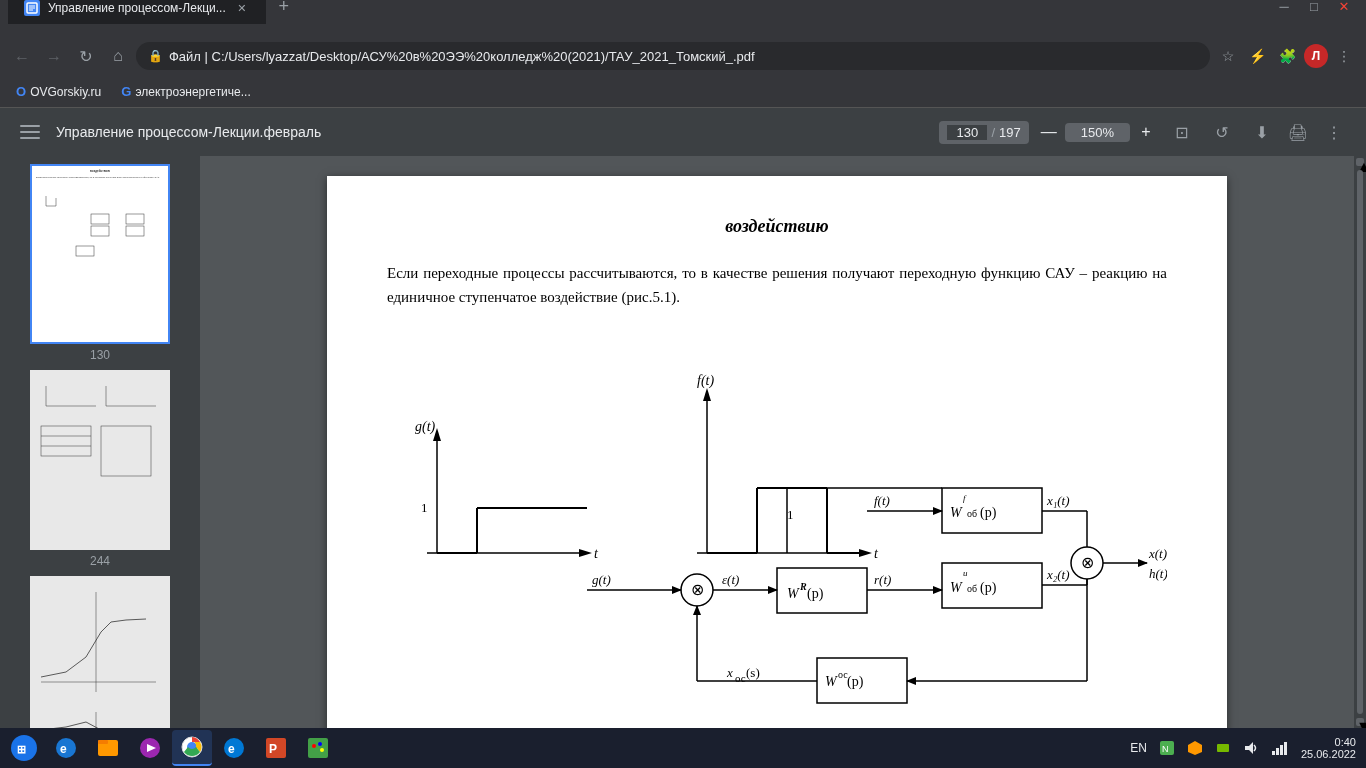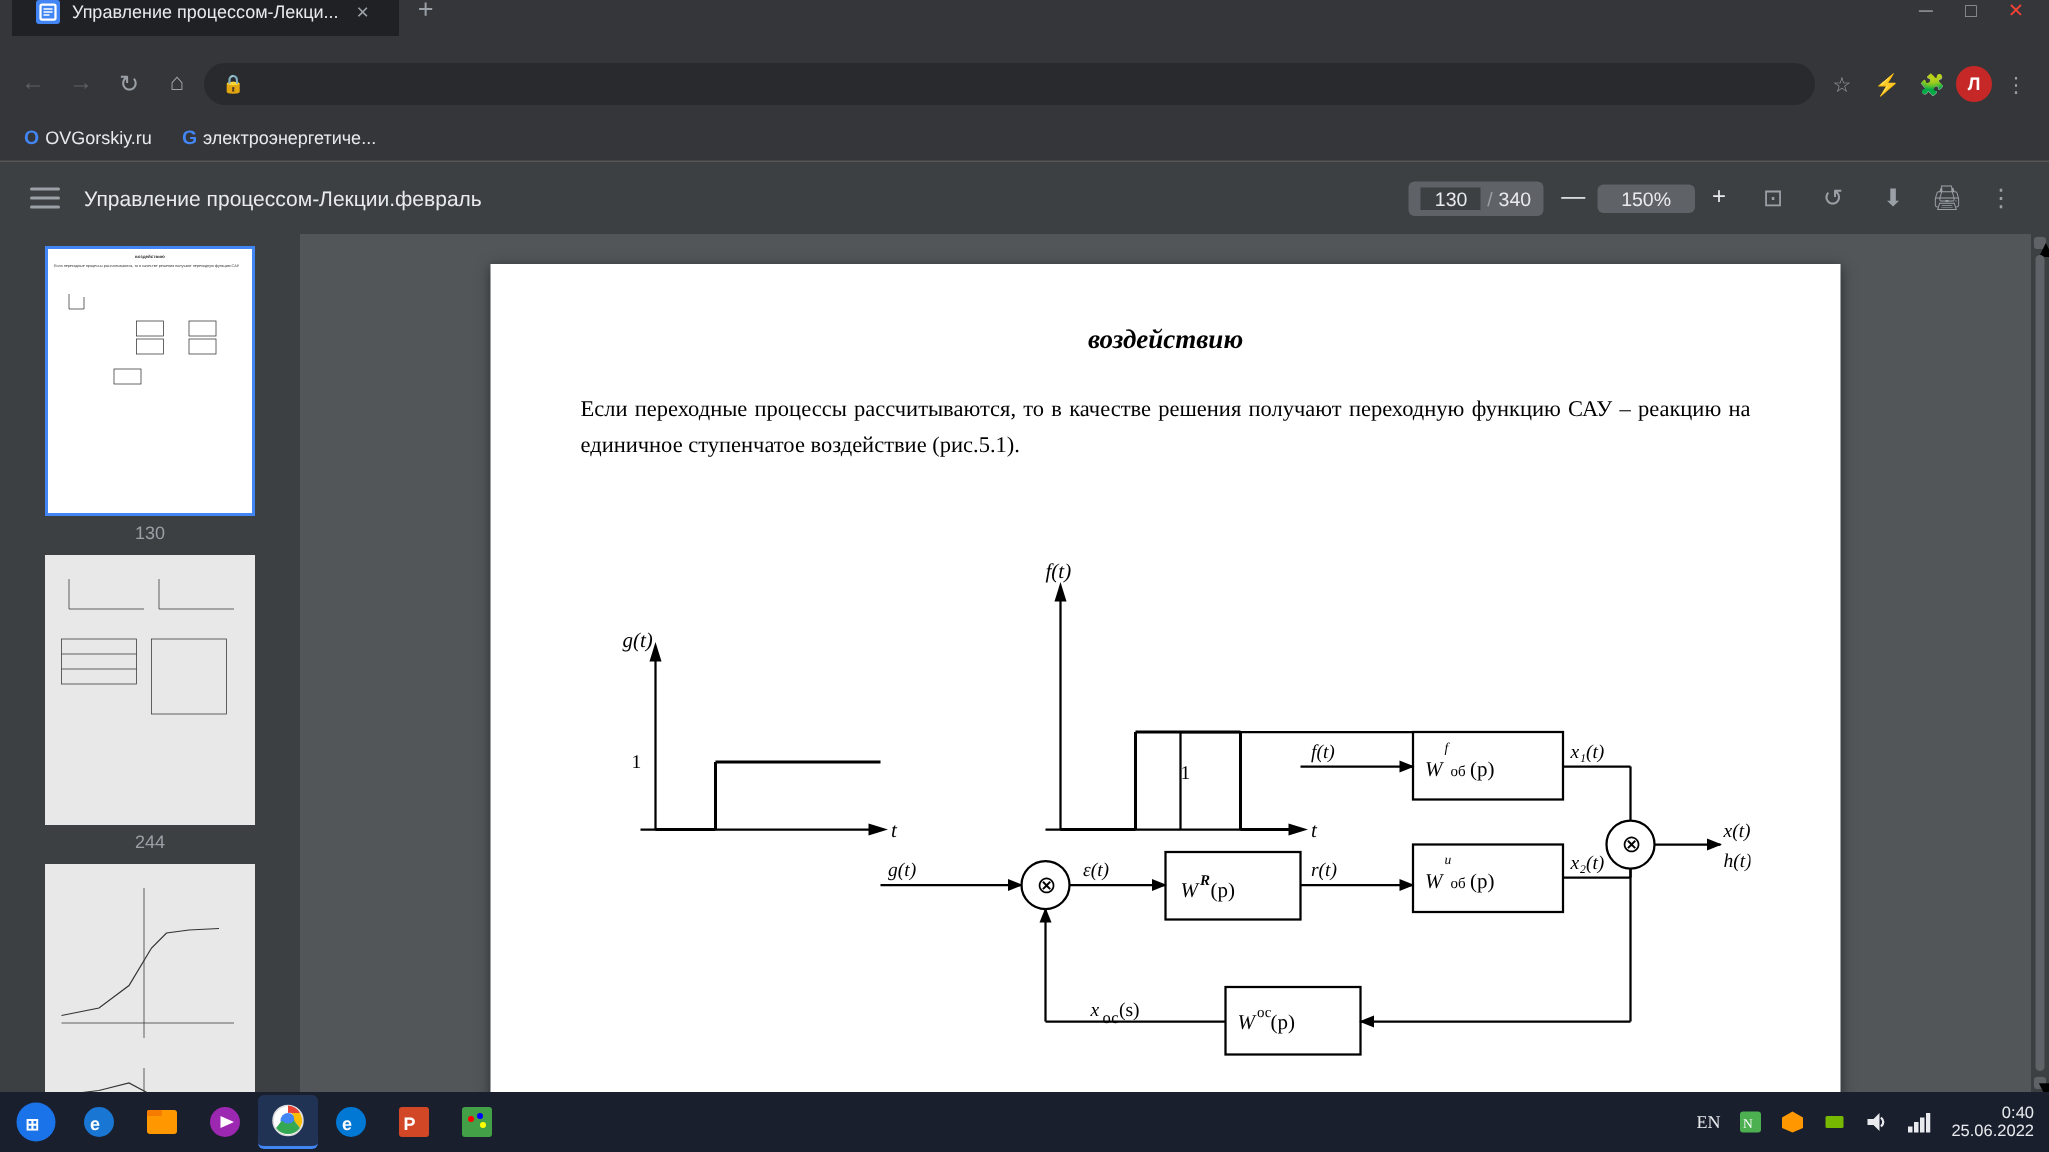--- a/index.html
+++ b/index.html
@@ -190,21 +190,21 @@
       display: flex;
       align-items: center;
       padding: 0 4px;
       gap: 2px;
       flex-shrink: 0;
     }
     .taskbar-start { width: 40px; height: 36px; display: flex; align-items: center; justify-content: center; cursor: pointer; }
     .taskbar-app { width: 40px; height: 36px; display: flex; align-items: center; justify-content: center; cursor: pointer; border-radius: 4px; }
     .taskbar-spacer { flex: 1; }
     .taskbar-sys { display: flex; align-items: center; gap: 4px; color: #e8eaed; font-size: 11px; }
-    .sys-item { display: flex; gap: 2px; padding: 2px 4px; cursor: pointer; font-family: Liberation Serif, serif; }
+    .sys-item { display: flex; gap: 2px; padding: 2px 4px; cursor: pointer; }
     .taskbar-time { display: flex; flex-direction: column; align-items: flex-end; color: #e8eaed; font-size: 11px; padding: 2px 6px; cursor: pointer; }
   </style>
 </head>
 <body>
 
 <div class="browser-frame">
 
   <div class="tab-bar">
     <div class="tab">
       <div class="favicon">
@@ -227,20 +227,21 @@
     </div>
   </div>
 
   <div class="address-bar">
     <div class="nav-btn disabled">←</div>
     <div class="nav-btn disabled">→</div>
     <div class="nav-btn">↻</div>
     <div class="nav-btn">⌂</div>
     <div class="url-bar">
       <span class="lock-icon">🔒</span>
+      <span class="url-text">Файл  |  C:/Users/lyazzat/Desktop/АСУ%20в%20ЭЭ%20колледж%20(2021)/TAУ_2021_Томский_.pdf</span>
     </div>
     <div class="address-actions">
       <div class="addr-btn">☆</div>
       <div class="addr-btn">⚡</div>
       <div class="addr-btn">🧩</div>
       <div class="profile-btn">Л</div>
       <div class="addr-btn">⋮</div>
     </div>
   </div>
 
@@ -259,21 +260,21 @@
     <div class="menu-icon">
       <span></span>
         <span></span>
         <span></span>
     </div>
     <span class="pdf-title">Управление процессом-Лекции.февраль</span>
     <div class="pdf-toolbar-spacer"></div>
     <div class="page-nav">
       <input class="page-input" value="130" style="">
       <span class="page-sep">/</span>
-      <span>340</span>
+      <span>197</span>
     </div>
     <div class="zoom-controls">
       <span class="zoom-btn">—</span>
       <span class="zoom-display">150%</span>
       <span class="zoom-btn">+</span>
     </div>
     <div class="toolbar-btn">⊡</div>
     <div class="toolbar-btn">↺</div>
     <div class="toolbar-right">
       <div class="toolbar-btn">⬇</div>

